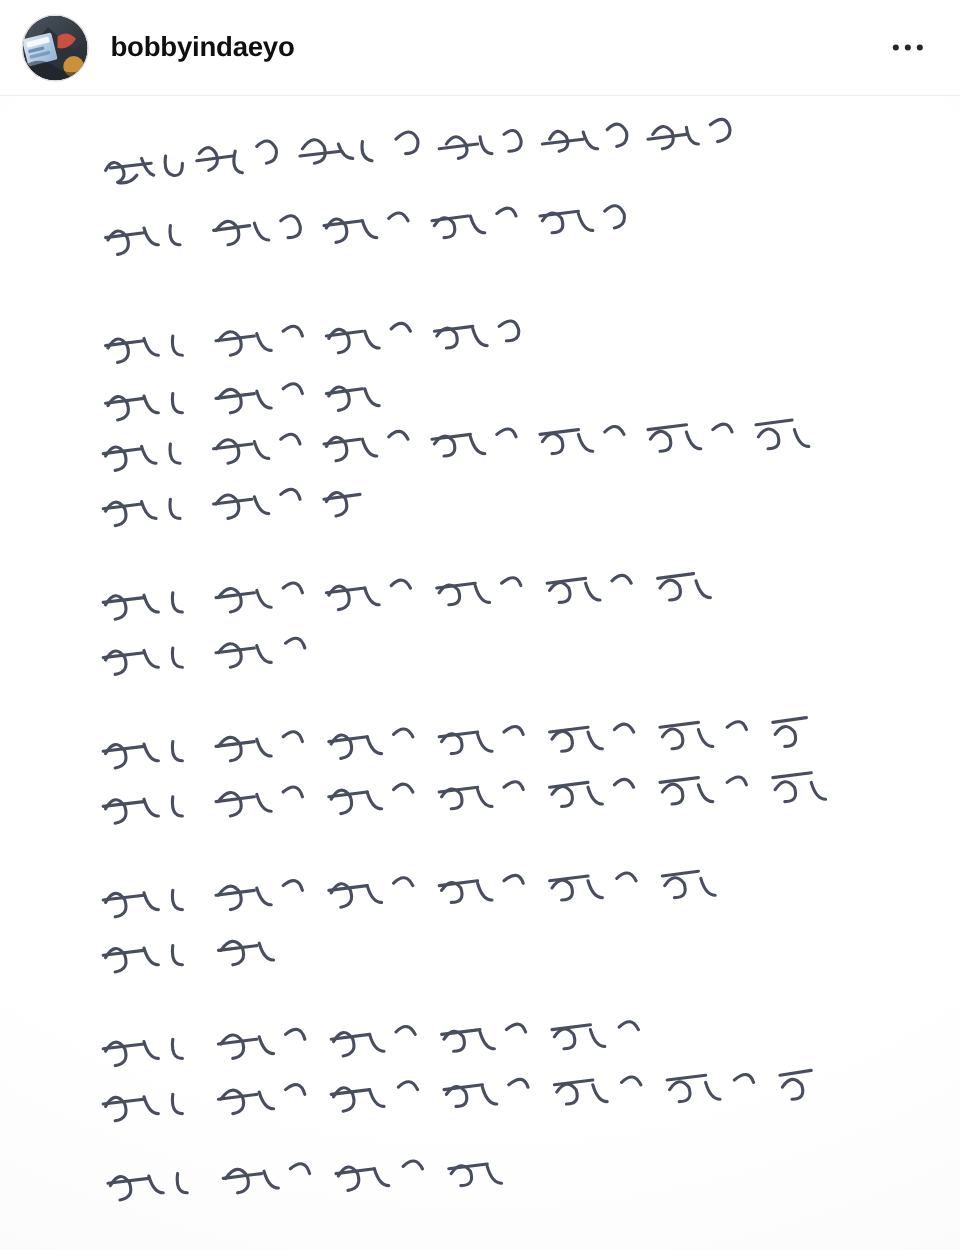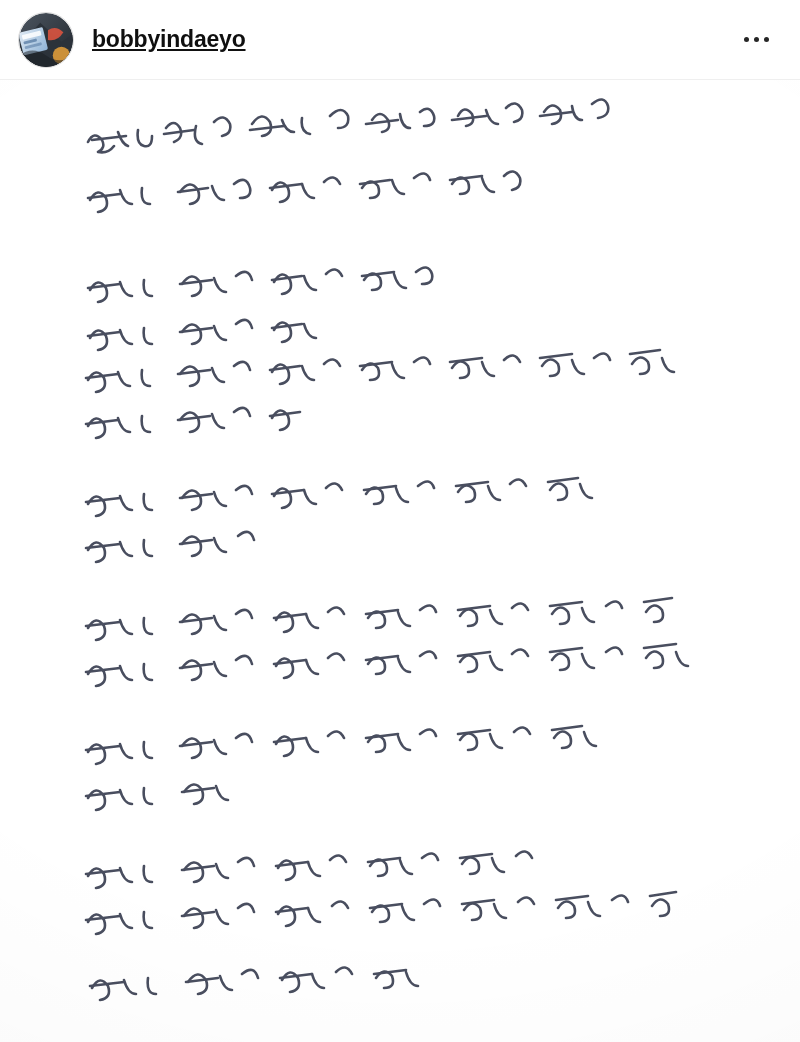--- a/index.html
+++ b/index.html
@@ -27,21 +27,20 @@
   
   .post-header {
     height: 80px;
     min-height: 80px;
     display: flex;
     align-items: center;
     padding: 0 22px 0 18px;
     border-bottom: 1px solid #efefef;
     box-sizing: border-box;
     background: #fff;
-    text-decoration: underline;
   }
 
   .avatar {
     width: 56px;
     height: 56px;
     border-radius: 50%;
     overflow: hidden;
     flex: 0 0 56px;
     position: relative;
     border: 1px solid #dbdbdb;

